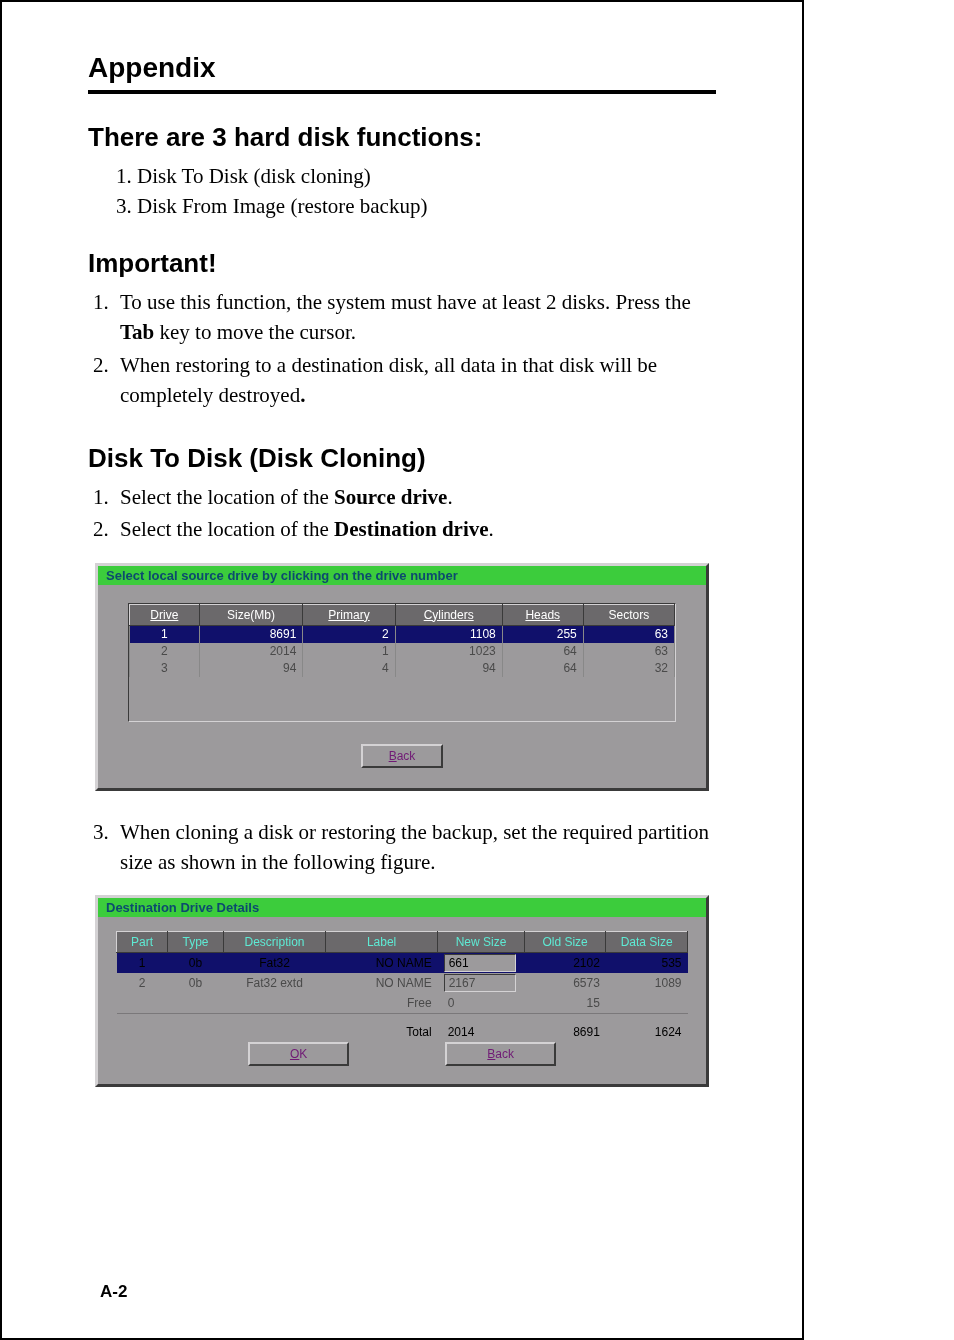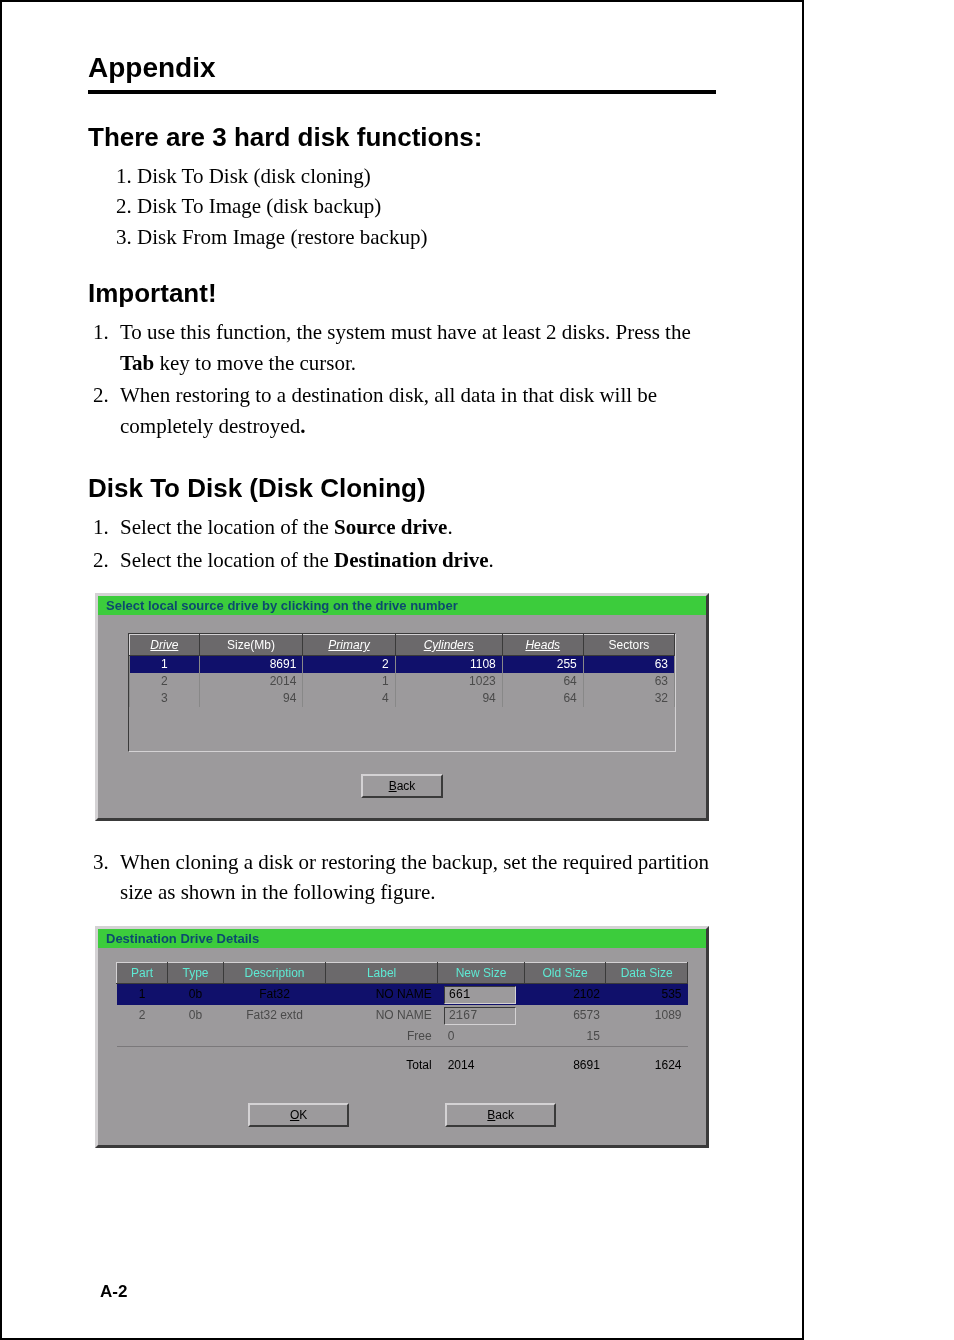--- a/index.html
+++ b/index.html
@@ -88,21 +88,21 @@
     background: #6b696b;
     color: #fff;
     font-weight: normal;
     padding: 3px 6px;
     border-top: 1px solid #d4d2d4;
     border-left: 1px solid #d4d2d4;
     border-right: 1px solid #3a3a3a;
     border-bottom: 1px solid #3a3a3a;
     text-align: center;
   }
-  .tbl th .u { text-decoration: underline; font-style: italic; }
+  .tbl th .u { text-decoration: underline; }
   .tbl td {
     padding: 0 6px;
     border-left: 1px solid #888;
     border-right: 1px solid #888;
     text-align: right;
     color: #000;
     height: 17px;
     line-height: 17px;
   }
   .tbl tr.selected td { background: #10106b; color: #fff; }
@@ -118,21 +118,21 @@
   }
   .btn {
     display: inline-block;
     background: #9c9a9c;
     border-top: 2px solid #d4d2d4;
     border-left: 2px solid #d4d2d4;
     border-right: 2px solid #3a3a3a;
     border-bottom: 2px solid #3a3a3a;
     font-family: Arial, sans-serif;
     font-size: 12px;
-    color: #000000;
+    color: #701a75;
     padding: 3px 26px;
     text-align: right;
   }
   .btn .u { text-decoration: underline; }
   .btn-row { text-align: center; }
 
   
   .dlg2 { width: 608px; }
   .dlg2 .dlg-body { padding: 14px 18px 18px 18px; }
   .tbl2 {
@@ -168,27 +168,25 @@
     width: 62px;
     border-top: 1px solid #3a3a3a;
     border-left: 1px solid #3a3a3a;
     border-right: 1px solid #d4d2d4;
     border-bottom: 1px solid #d4d2d4;
     background: #9c9a9c;
     text-align: left;
     padding: 0 4px;
     font-size: 12px;
     line-height: 16px;
-    font-family: Liberation Mono, monospace;
   }
   .btn-row2 {
     display: flex;
     justify-content: center;
     gap: 96px;
-    margin-top: 28px;
   }
   .btn2 { padding: 3px 40px; }
 
   .page-num {
     position: absolute;
     bottom: 36px;
     left: 98px;
     font-family: Arial, sans-serif;
     font-weight: bold;
     font-size: 17px;
@@ -198,21 +196,20 @@
 <body>
 
 <div class="page">
 
   <div class="appendix-title">Appendix</div>
   <hr class="thick-rule">
 
   <div class="subhead">There are 3 hard disk functions:</div>
   <div class="body-list">
     <div class="item">1. Disk To Disk (disk cloning)</div>
-    <div class="item">2. Disk To Image (disk backup)</div>
     <div class="item">3. Disk From Image (restore backup)</div>
   </div>
 
   <div class="subhead">Important!</div>
   <ol class="num-list">
     <li>
       <span>To use this function, the system must have at least 2 disks.  Press the </span><span class="bold">Tab</span><span> key to move the cursor.</span>
     </li>
     <li>
       <span>When restoring to a destination disk, all data in that disk will be completely destroyed</span><span class="bold">.</span><span></span>

